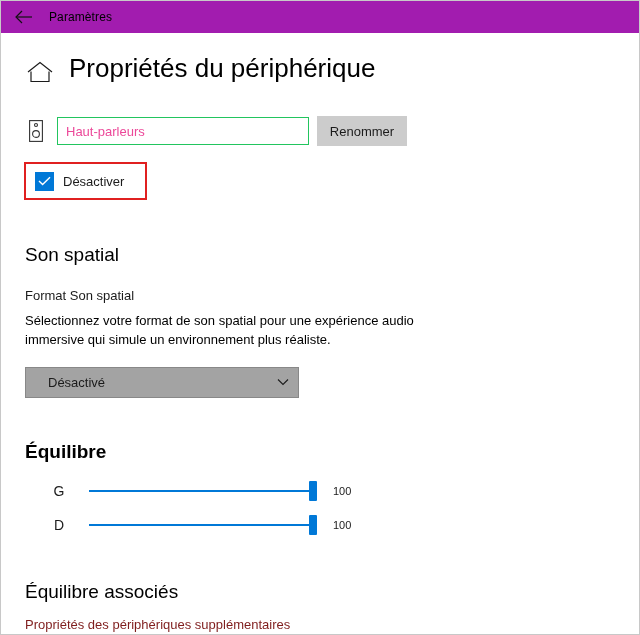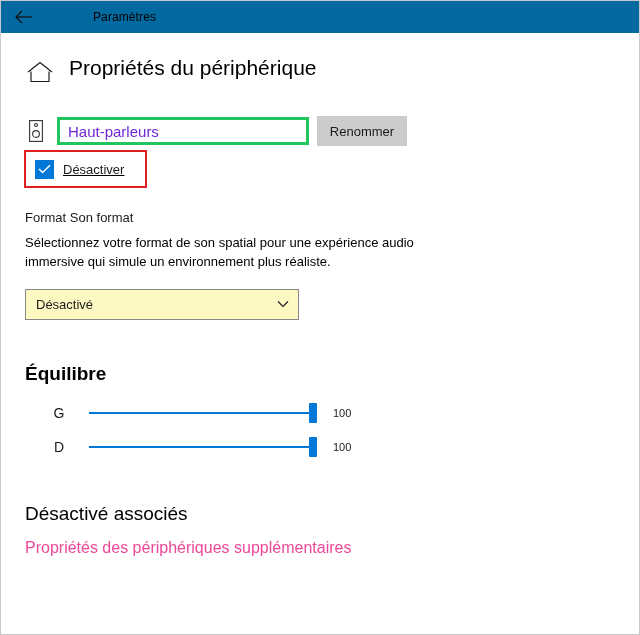--- a/index.html
+++ b/index.html
@@ -21,22 +21,21 @@
     box-sizing: border-box;
     border: 1px solid #c8c8c8;
     background: #ffffff;
   }
 
   
   .titlebar {
     height: 32px;
     display: flex;
     align-items: center;
-    background: #0369a1;
-    gap: 44px;
+    background: #a21caf;
   }
   .back-btn {
     width: 46px;
     height: 32px;
     display: flex;
     align-items: center;
     justify-content: center;
     color: #000000;
     cursor: default;
   }
@@ -62,21 +61,21 @@
   .home-icon {
     width: 30px;
     height: 30px;
     display: flex;
     align-items: flex-end;
     justify-content: center;
     margin-right: 14px;
     color: #1b1b1b;
   }
   .page-title {
-    font-size: 21px;
+    font-size: 26px;
     font-weight: 400;
     color: #000000;
     line-height: 1.1;
     white-space: nowrap;
   }
 
   
   .name-row {
     display: flex;
     align-items: center;
@@ -88,53 +87,52 @@
     display: flex;
     align-items: center;
     justify-content: center;
     margin-right: 10px;
     color: #333333;
   }
   .name-input {
     width: 252px;
     height: 28px;
     box-sizing: border-box;
-    border: 3px solid #22c55e;
+    border: 1px solid #22c55e;
     background: #ffffff;
     font-family: "Liberation Sans", sans-serif;
-    font-size: 15px;
-    color: #6d28d9;
+    font-size: 13px;
+    color: #ec4899;
     padding: 0 8px;
     outline: none;
   }
   .rename-btn {
     margin-left: 8px;
     width: 90px;
     height: 30px;
     box-sizing: border-box;
     background: #cccccc;
     border: 1px solid #cccccc;
     font-family: Liberation Sans, sans-serif;
     font-size: 13px;
     color: #1b1b1b;
     cursor: default;
   }
 
   
   .checkbox-highlight {
     position: relative;
-    margin-top: 4px;
+    margin-top: 16px;
     margin-left: -1px;
     width: 123px;
     height: 38px;
     box-sizing: border-box;
     border: 2px solid #e02020;
     display: flex;
     align-items: center;
-    text-decoration: underline;
   }
   .checkbox-wrap {
     display: flex;
     align-items: center;
     margin-left: 9px;
   }
   .checkbox {
     width: 19px;
     height: 19px;
     box-sizing: border-box;
@@ -172,24 +170,25 @@
     max-width: 420px;
   }
 
   .combo {
     position: relative;
     width: 274px;
     height: 31px;
     box-sizing: border-box;
     margin-top: 17px;
     border: 1px solid #888888;
-    background: #fef9c3;
-    display: flex;
-    align-items: center;
-    cursor: default;
+    background: #a3a3a3;
+    display: flex;
+    align-items: center;
+    cursor: default;
+    padding-left: 12px;
   }
   .combo-value {
     font-size: 13px;
     color: #1b1b1b;
     padding-left: 10px;
   }
   .combo-arrow {
     position: absolute;
     right: 9px;
     top: 0;
@@ -250,22 +249,22 @@
 
   
   .related-title {
     font-size: 19px;
     font-weight: 400;
     color: #000000;
     margin-top: 46px;
   }
   .related-link {
     display: inline-block;
-    font-size: 16px;
-    color: #ec4899;
+    font-size: 13px;
+    color: #7f1d1d;
     margin-top: 14px;
     text-decoration: none;
     cursor: default;
   }
 </style>
 </head>
 <body>
 
 <div class="window">
 
@@ -315,21 +314,22 @@
             <svg width="13" height="10" viewBox="0 0 13 10" fill="none" xmlns="http://www.w3.org/2000/svg">
               <path d="M1 5L4.6 8.6L12 1.2" stroke="#ffffff" stroke-width="1.4" fill="none"></path>
             </svg>
           </span>
         </span>
         <span class="checkbox-label">Désactiver</span>
       </div>
     </div>
 
     
-    <div class="field-label">Format Son format</div>
+    <div class="section-title">Son spatial</div>
+    <div class="field-label">Format Son spatial</div>
     <div class="field-desc">Sélectionnez votre format de son spatial pour une expérience audio immersive qui simule un environnement plus réaliste.</div>
 
     <div class="combo">
       <span class="combo-value">Désactivé</span>
       <span class="combo-arrow">
         <svg width="12" height="8" viewBox="0 0 12 8" fill="none" xmlns="http://www.w3.org/2000/svg">
           <path d="M1 1.5L6 6.5L11 1.5" stroke="#1b1b1b" stroke-width="1.1" fill="none"></path>
         </svg>
       </span>
     </div>
@@ -349,17 +349,17 @@
     <div class="slider-row">
       <span class="slider-name">D</span>
       <span class="slider">
         <span class="slider-track"></span>
         <span class="slider-thumb" style="left:220px;"></span>
       </span>
       <span class="slider-value">100</span>
     </div>
 
     
-    <div class="related-title">Désactivé associés</div>
+    <div class="related-title">Équilibre associés</div>
     <a class="related-link" href="#">Propriétés des périphériques supplémentaires</a>
 
   </div>
 </div>
 
 </body></html>

